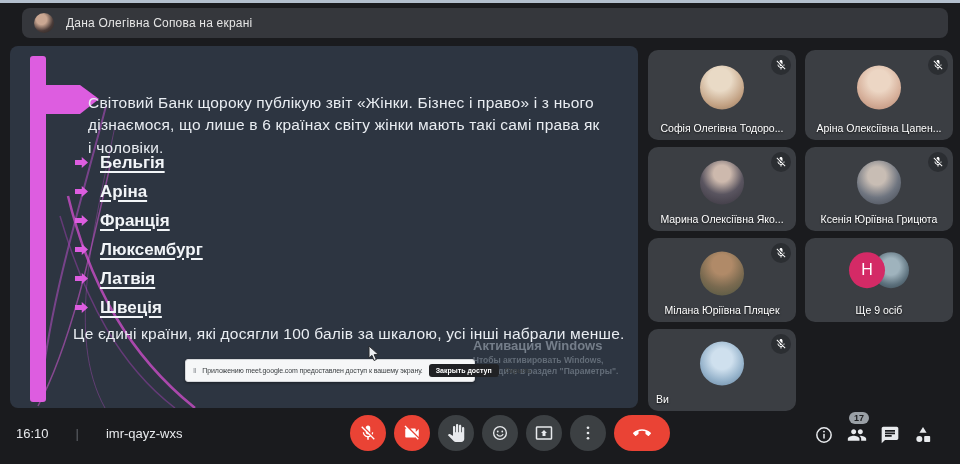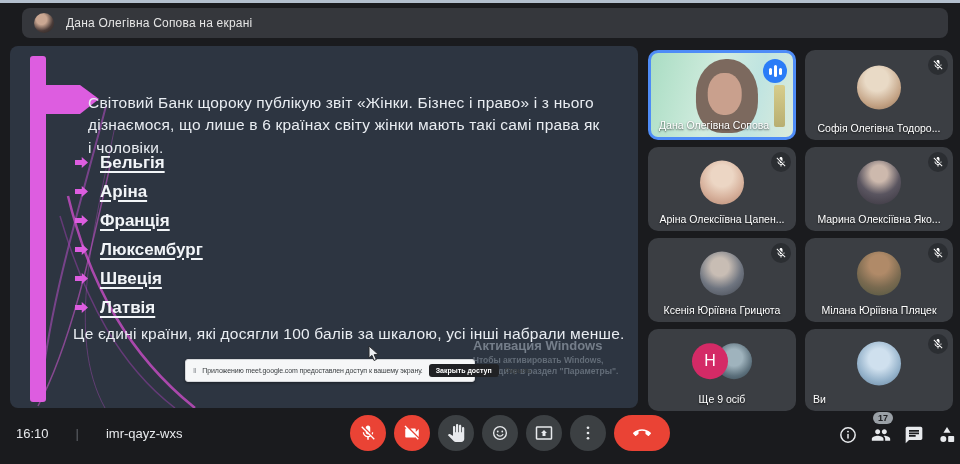--- a/index.html
+++ b/index.html
@@ -146,21 +146,21 @@
   .controls { position:absolute; left:350px; top:415px; display:flex; gap:8px; align-items:center; }
   .ctl {
     width:36px; height:36px; border-radius:50%; border:none;
     display:flex; align-items:center; justify-content:center; color:#e8eaed;
   }
   .ctl svg { width:18px; height:18px; fill:currentColor; }
   .ctl.red { background:#ea4335; color:#fff; }
   .ctl.dark { background:#3c4043; }
   .ctl.end { width:56px; border-radius:18px; background:#ea4335; color:#fff; }
 
-  .right-icons { position:absolute; right:2px; top:424px; display:flex; gap:11px; align-items:center; }
+  .right-icons { position:absolute; right:26px; top:424px; display:flex; gap:11px; align-items:center; }
   .ricon { position:relative; width:22px; height:22px; color:#e8eaed; background:none; border:none;
     display:flex; align-items:center; justify-content:center; }
   .ricon svg { width:20px; height:20px; fill:currentColor; }
   .count-badge {
     position:absolute; top:-12px; left:50%; transform:translateX(-40%);
     background:#9aa0a6; color:#202124; font-size:9px; font-weight:bold;
     border-radius:8px; padding:1px 5px;
   }
 </style>
 </head>
@@ -198,25 +198,25 @@
     <li>
         <span class="bullet"></span>
         <span class="country-label">Франція</span>
       </li>
     <li>
         <span class="bullet"></span>
         <span class="country-label">Люксембург</span>
       </li>
     <li>
         <span class="bullet"></span>
+        <span class="country-label">Латвія</span>
+      </li>
+    <li>
+        <span class="bullet"></span>
         <span class="country-label">Швеція</span>
-      </li>
-    <li>
-        <span class="bullet"></span>
-        <span class="country-label">Латвія</span>
       </li>
   </ul>
 
   <p class="p2">Це єдині країни, які досягли 100 балів за шкалою, усі інші набрали менше.</p>
 
   <div class="watermark">
     <div class="wm1">Активация Windows</div>
     <div class="wm2">Чтобы активировать Windows, перейдите в раздел "Параметры".</div>
   </div>
 
@@ -227,31 +227,20 @@
     <span class="hide-link">Скрыть</span>
   </div>
 
   <svg class="cursor" width="14" height="16" viewBox="0 0 14 16">
     <polygon points="1,0 1,12 4,9.4 6,14.5 8.3,13.5 6.2,8.6 10.5,8.6" fill="#eceff2" stroke="#2a2c2f" stroke-width="1"></polygon>
   </svg>
 </div>
 
 <div class="sidebar">
 
-  <div class="tile tile-video">
-    <span class="hair"></span>
-    <span class="face"></span>
-    <span class="window-obj"></span>
-    <span class="audio-ind">
-        <i></i>
-        <i></i>
-        <i></i>
-      </span>
-    <span class="name left">Дана Олегівна Сопова</span>
-  </div>
 
   <div class="tile">
     <span class="big-avatar av2"></span>
     <span class="mic-off-badge">
       <svg viewBox="0 0 24 24">
           <path d="M19 11h-1.7c0 .74-.16 1.43-.43 2.05l1.23 1.23c.56-.98.9-2.09.9-3.28zm-4.02.17c0-.06.02-.11.02-.17V5c0-1.66-1.34-3-3-3S9 3.34 9 5v.18l5.98 5.99zM4.27 3L3 4.27l6.01 6.01V11c0 1.66 1.33 3 2.99 3 .22 0 .44-.03.65-.08l1.66 1.66c-.71.33-1.5.52-2.31.52-2.76 0-5.3-2.1-5.3-5.1H5c0 3.41 2.72 6.23 6 6.72V21h2v-3.28c.91-.13 1.77-.45 2.54-.9L19.73 21 21 19.73 4.27 3z"></path>
         </svg>
     </span>
     <span class="name">Софія Олегівна Тодоро...</span>
   </div>

